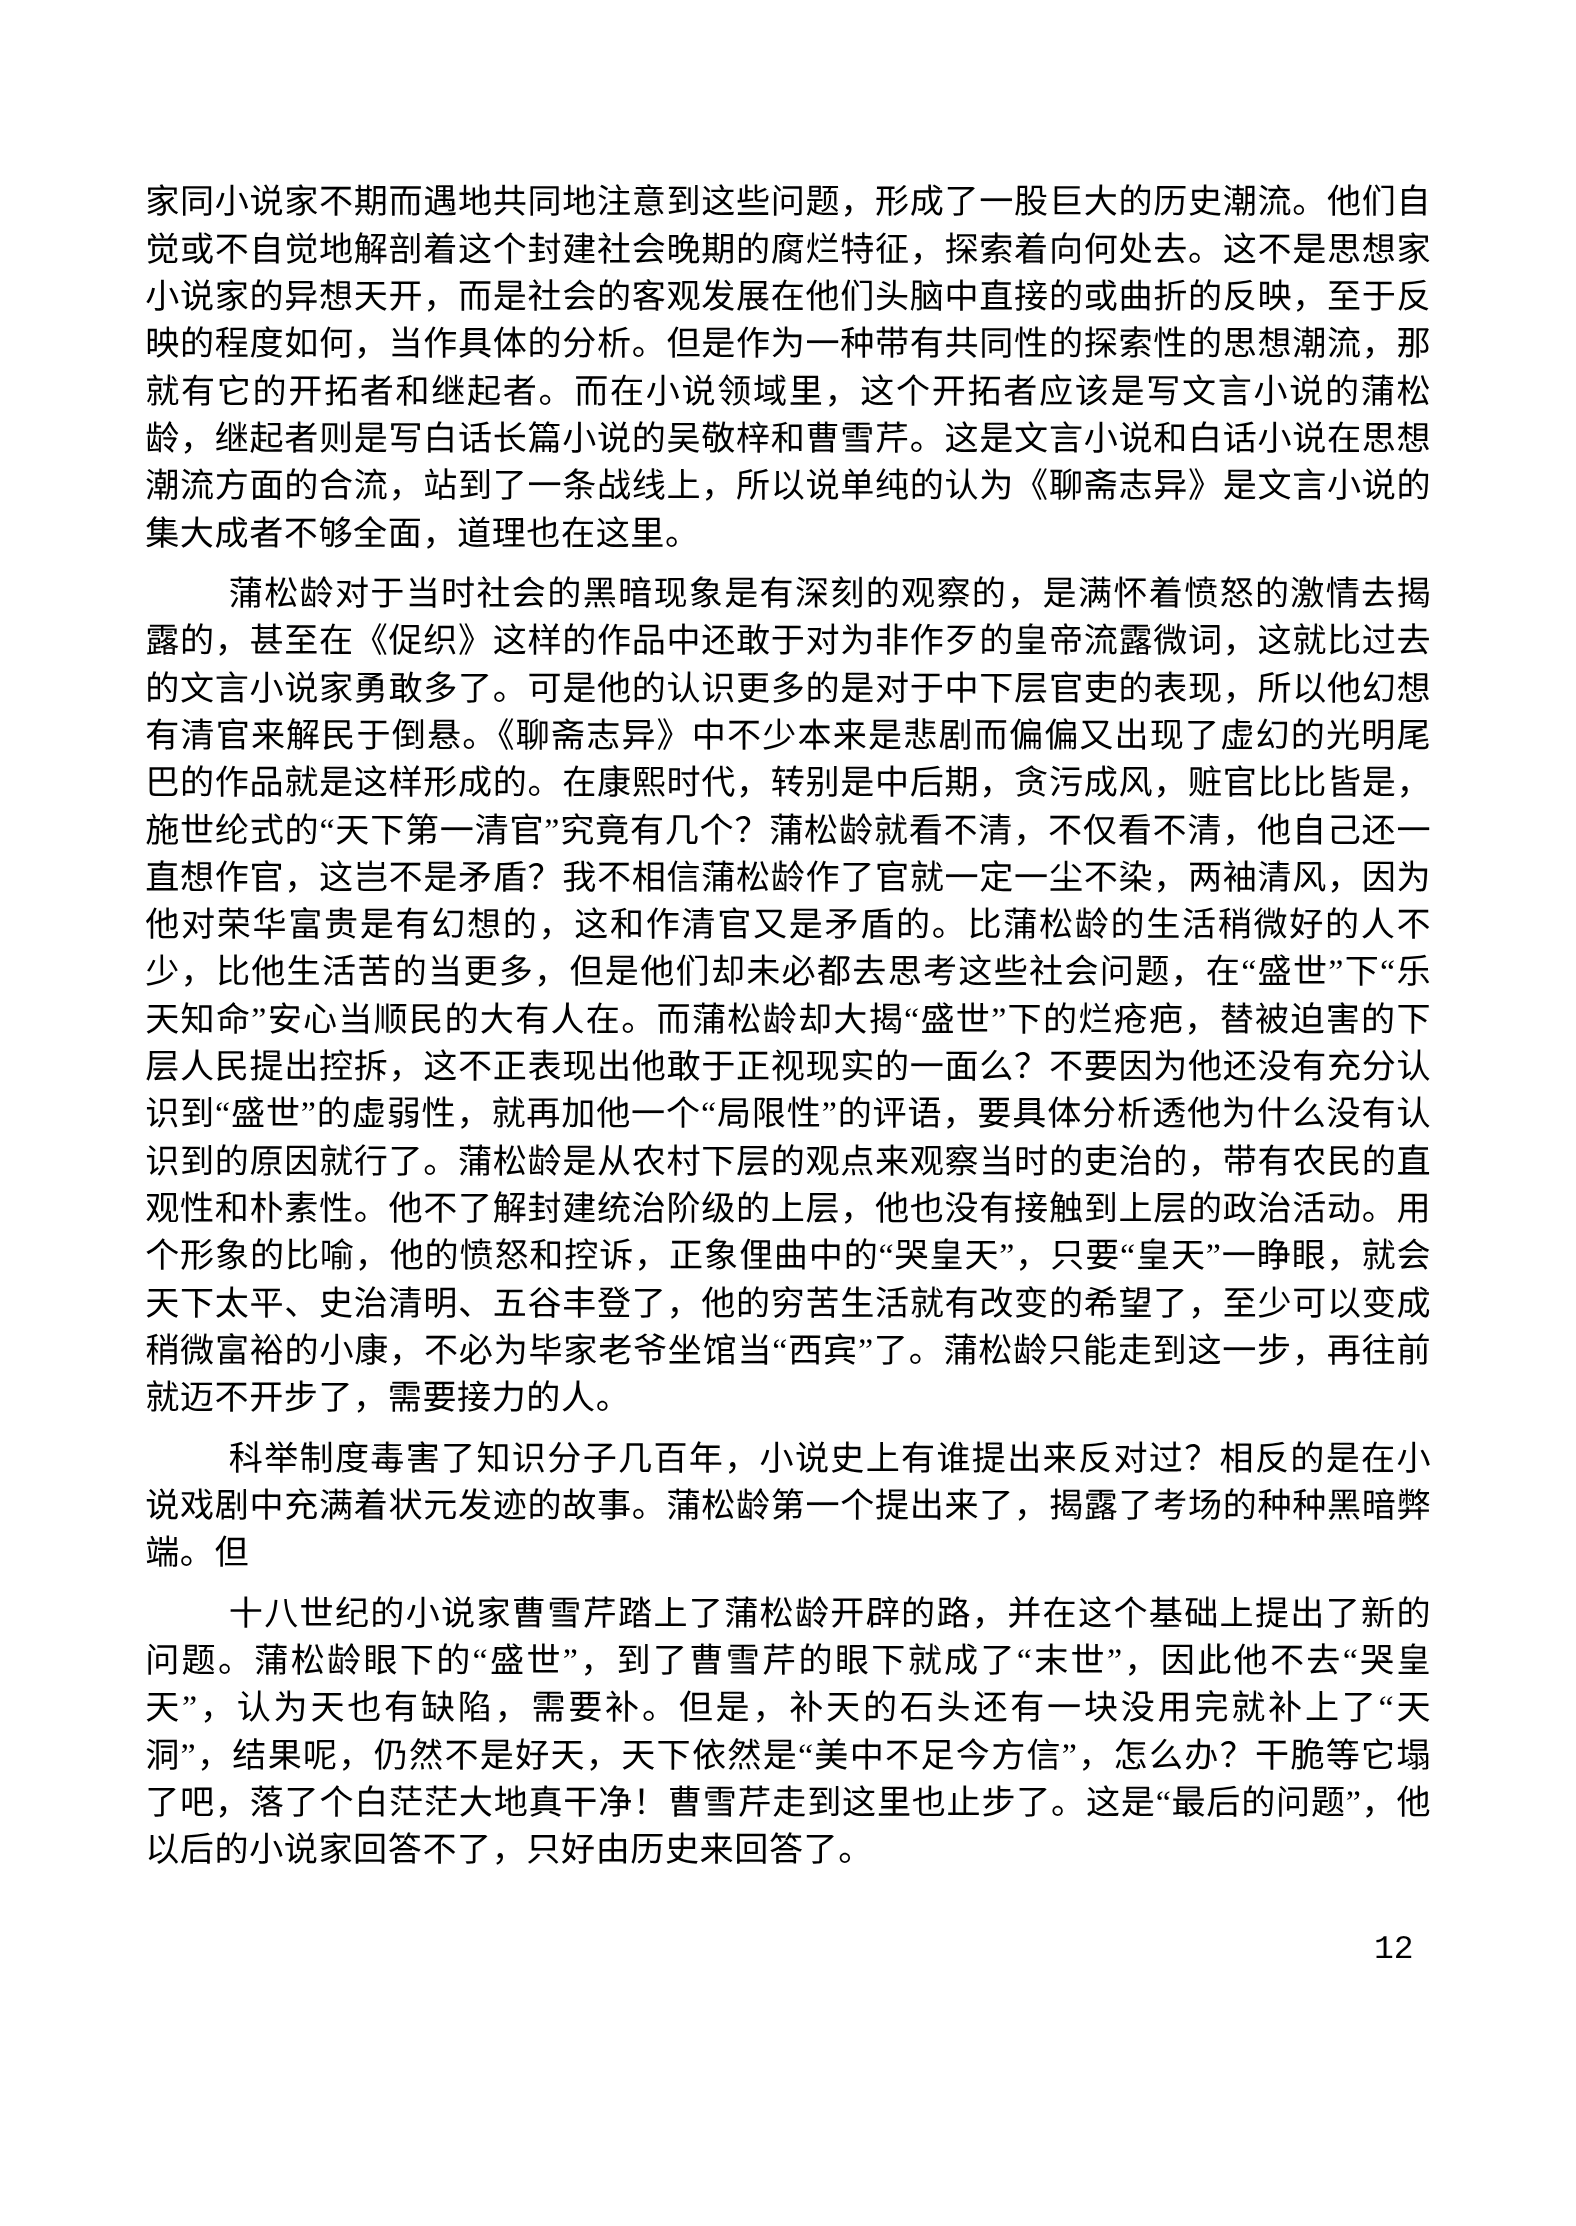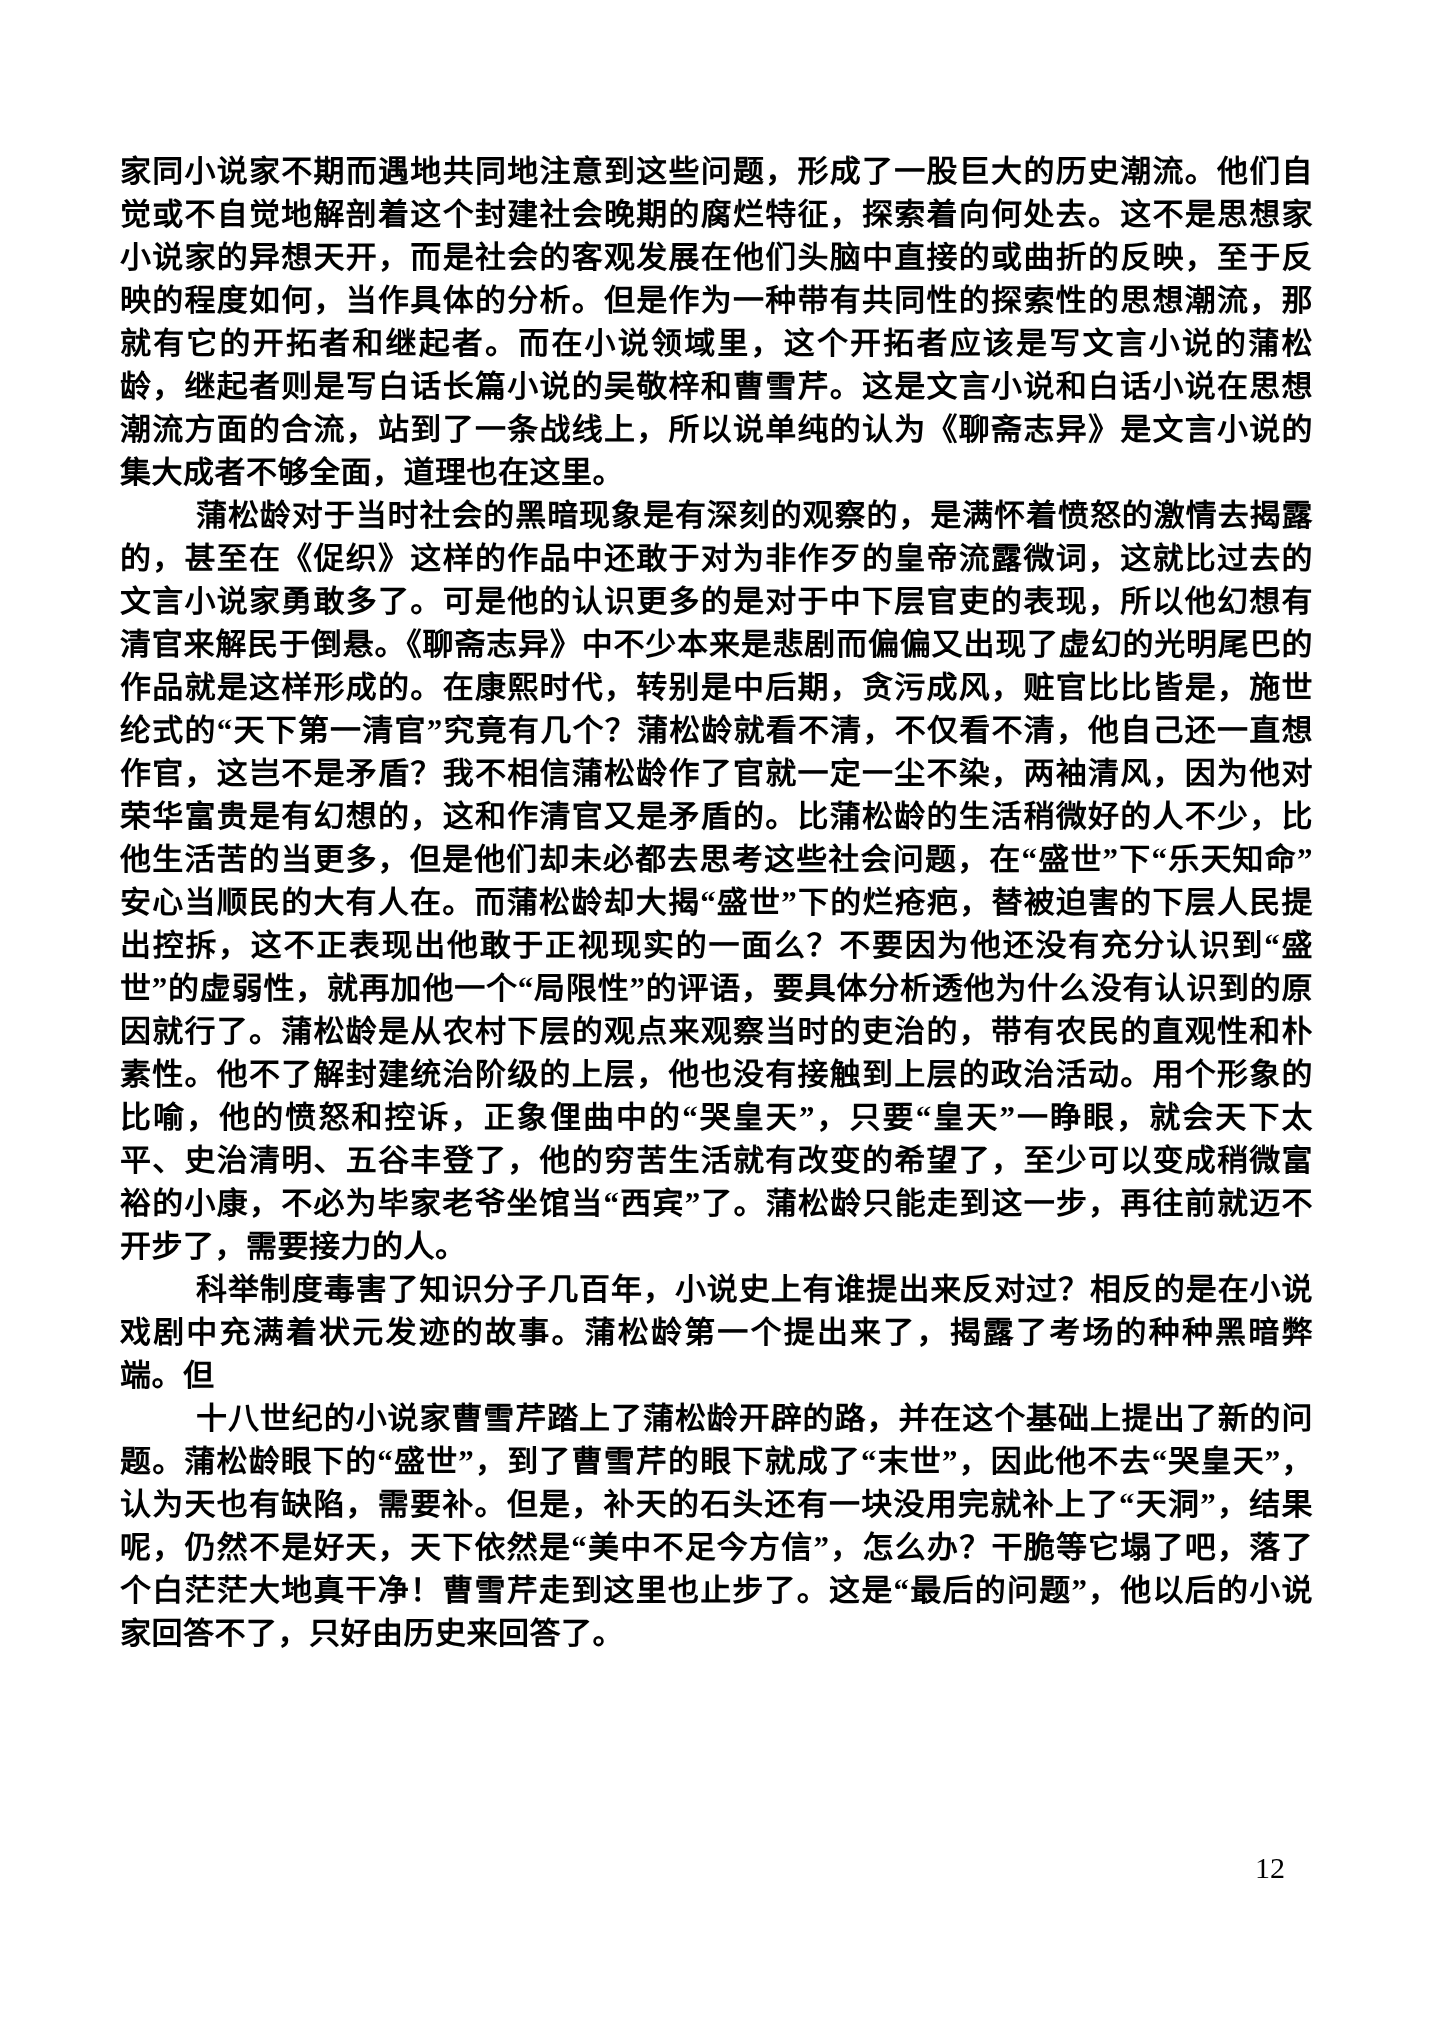--- a/index.html
+++ b/index.html
@@ -22,34 +22,34 @@
     left: 120px;
     top: 150px;
     width: 1193px;
     font-size: 31px;
     line-height: 43px;
     text-align: justify;
     text-justify: inter-ideograph;
     letter-spacing: 0.5px;
   }
   .text-block p {
-    margin: 0;
+    margin: 12px;
     padding: 0;
-    font-weight: bold;
   }
   .text-block p.indent {
     text-indent: 76px;
   }
   .page-number {
     position: absolute;
-    top: 1850px;
+    top: 1755px;
     right: 148px;
     font-size: 30px;
     line-height: 36px;
     color: #000000;
+    font-family: Liberation Mono, monospace;
   }
 </style>
 </head>
 <body>
 
 <div class="page">
 
   <div class="text-block">
     <p>家同小说家不期而遇地共同地注意到这些问题，形成了一股巨大的历史潮流。他们自觉或不自觉地解剖着这个封建社会晚期的腐烂特征，探索着向何处去。这不是思想家小说家的异想天开，而是社会的客观发展在他们头脑中直接的或曲折的反映，至于反映的程度如何，当作具体的分析。但是作为一种带有共同性的探索性的思想潮流，那就有它的开拓者和继起者。而在小说领域里，这个开拓者应该是写文言小说的蒲松龄，继起者则是写白话长篇小说的吴敬梓和曹雪芹。这是文言小说和白话小说在思想潮流方面的合流，站到了一条战线上，所以说单纯的认为《聊斋志异》是文言小说的集大成者不够全面，道理也在这里。</p>
     <p class="indent">蒲松龄对于当时社会的黑暗现象是有深刻的观察的，是满怀着愤怒的激情去揭露的，甚至在《促织》这样的作品中还敢于对为非作歹的皇帝流露微词，这就比过去的文言小说家勇敢多了。可是他的认识更多的是对于中下层官吏的表现，所以他幻想有清官来解民于倒悬。《聊斋志异》中不少本来是悲剧而偏偏又出现了虚幻的光明尾巴的作品就是这样形成的。在康熙时代，转别是中后期，贪污成风，赃官比比皆是，施世纶式的“天下第一清官”究竟有几个？蒲松龄就看不清，不仅看不清，他自己还一直想作官，这岂不是矛盾？我不相信蒲松龄作了官就一定一尘不染，两袖清风，因为他对荣华富贵是有幻想的，这和作清官又是矛盾的。比蒲松龄的生活稍微好的人不少，比他生活苦的当更多，但是他们却未必都去思考这些社会问题，在“盛世”下“乐天知命”安心当顺民的大有人在。而蒲松龄却大揭“盛世”下的烂疮疤，替被迫害的下层人民提出控拆，这不正表现出他敢于正视现实的一面么？不要因为他还没有充分认识到“盛世”的虚弱性，就再加他一个“局限性”的评语，要具体分析透他为什么没有认识到的原因就行了。蒲松龄是从农村下层的观点来观察当时的吏治的，带有农民的直观性和朴素性。他不了解封建统治阶级的上层，他也没有接触到上层的政治活动。用个形象的比喻，他的愤怒和控诉，正象俚曲中的“哭皇天”，只要“皇天”一睁眼，就会天下太平、史治清明、五谷丰登了，他的穷苦生活就有改变的希望了，至少可以变成稍微富裕的小康，不必为毕家老爷坐馆当“西宾”了。蒲松龄只能走到这一步，再往前就迈不开步了，需要接力的人。</p>

